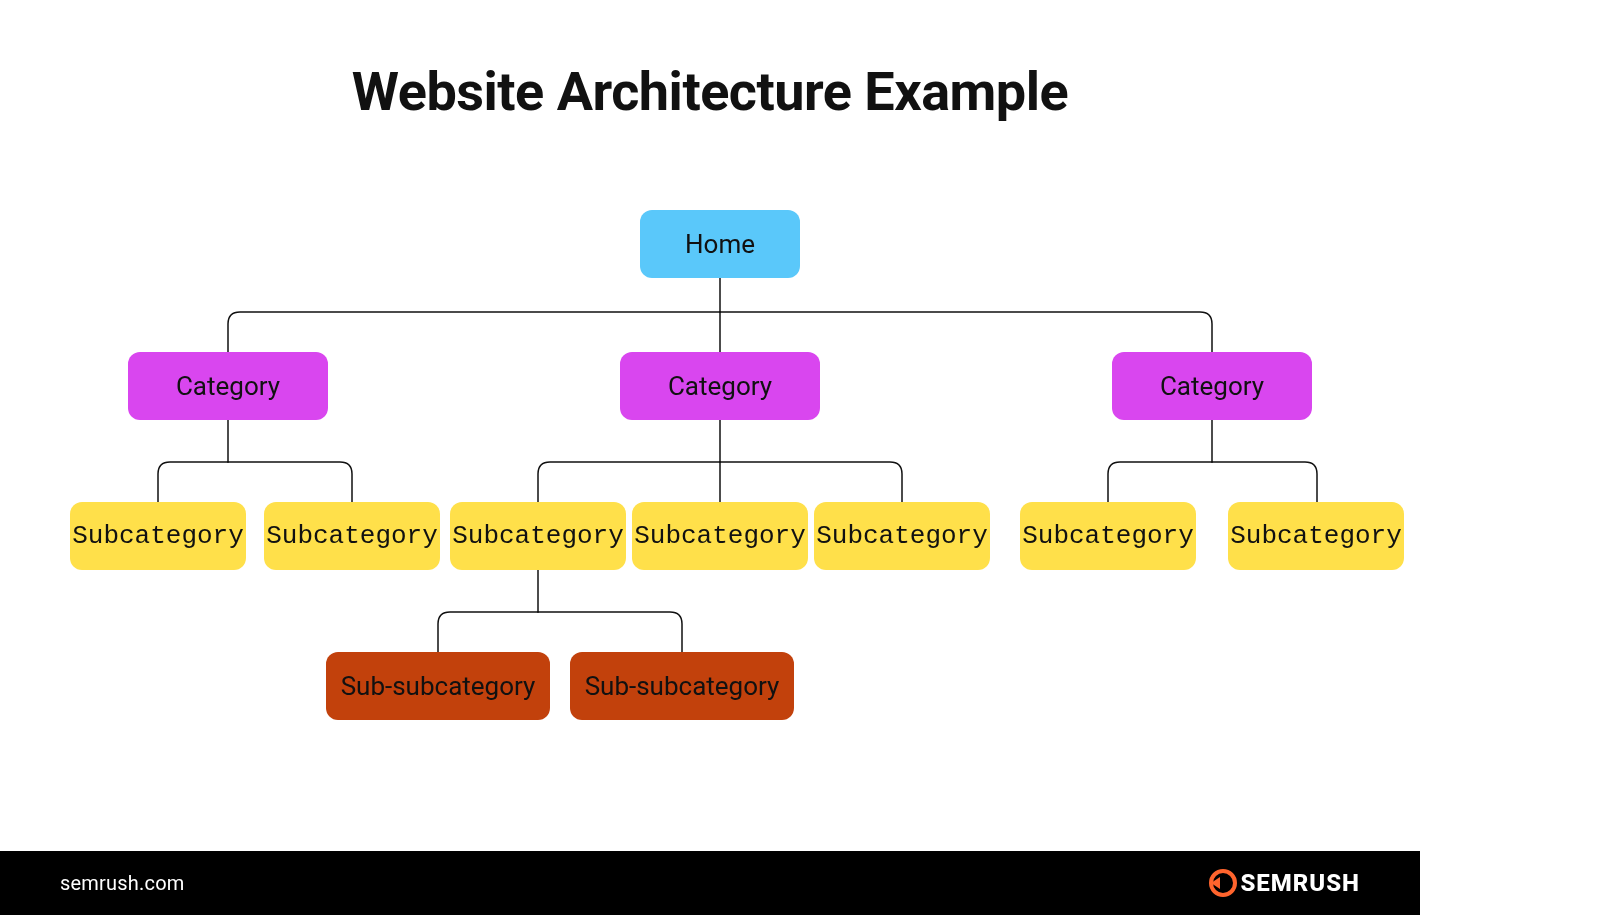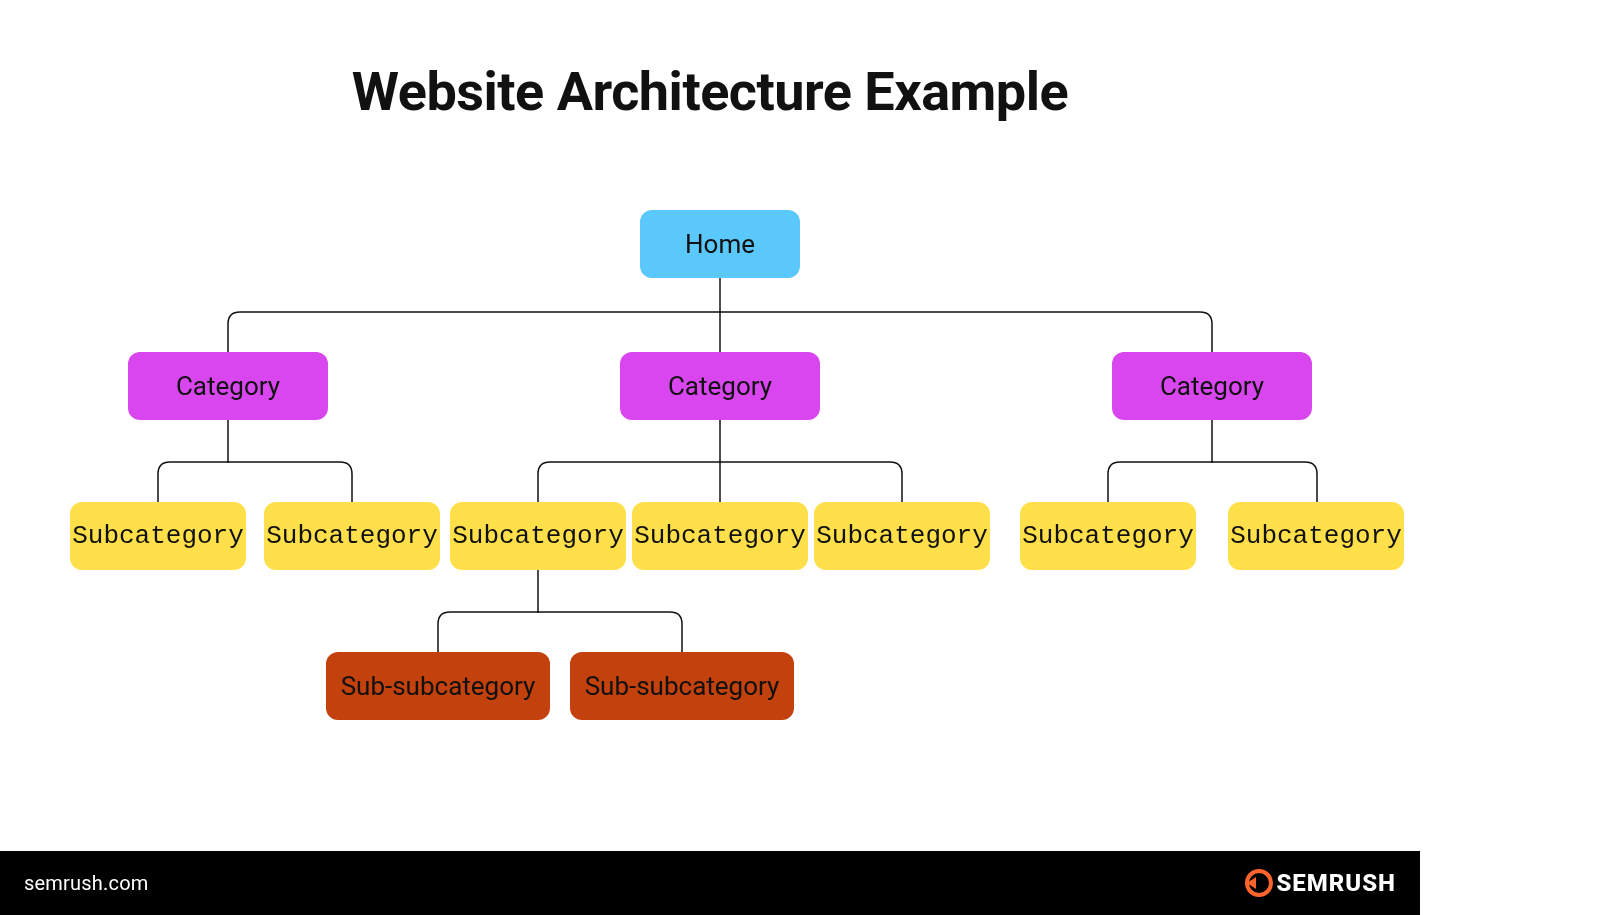--- a/index.html
+++ b/index.html
@@ -4,21 +4,21 @@
 <style>
   html,body{margin:0;padding:0;width:1600px;height:915px;font-family:-apple-system,BlinkMacSystemFont,"Segoe UI",Roboto,Helvetica,Arial,sans-serif;background:#fff;color:#111;}
   .canvas{position:relative;width:1420px;height:915px;overflow:hidden;}
   .title{position:absolute;top:60px;left:0;right:0;text-align:center;font-size:54px;font-weight:700;letter-spacing:-0.5px;}
   .node{position:absolute;border-radius:12px;display:flex;align-items:center;justify-content:center;font-size:26px;color:#111;}
   .home{background:#5ac8fa;}
   .cat{background:#d946ef;}
   .sub{background:#ffe04a;font-family:Liberation Mono, monospace;}
   .deep{background:#c2410c;}
   svg.connectors{position:absolute;left:0;top:0;width:1600px;height:915px;pointer-events:none;}
-  .footer{position:absolute;left:0;right:0;bottom:0;height:64px;background:#000;color:#fff;display:flex;align-items:center;justify-content:space-between;padding:0 24px;box-sizing:border-box;}
+  .footer{position:absolute;left:0;right:0;bottom:0;height:64px;background:#000;color:#fff;display:flex;align-items:center;justify-content:space-between;padding:0 60px;box-sizing:border-box;}
   .footer-left{font-size:20px;letter-spacing:0.2px;}
   .footer-right{display:flex;align-items:center;gap:2px;font-weight:800;font-size:24px;letter-spacing:1px;}
 </style>
 </head>
 <body>
 
 <div class="canvas">
 
   <div class="title">Website Architecture Example</div>
 

